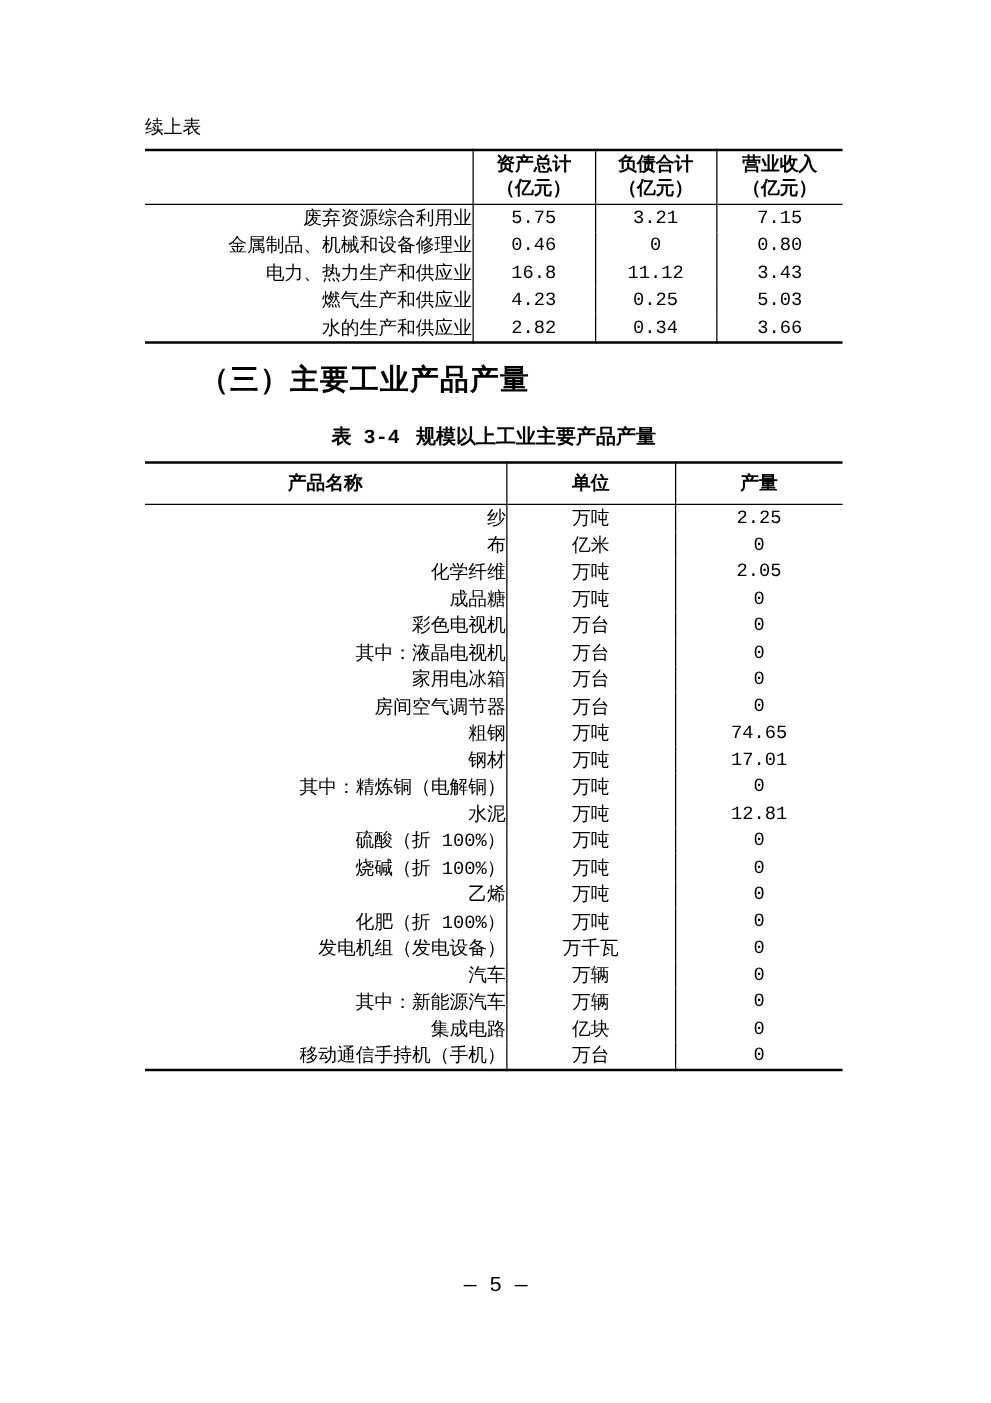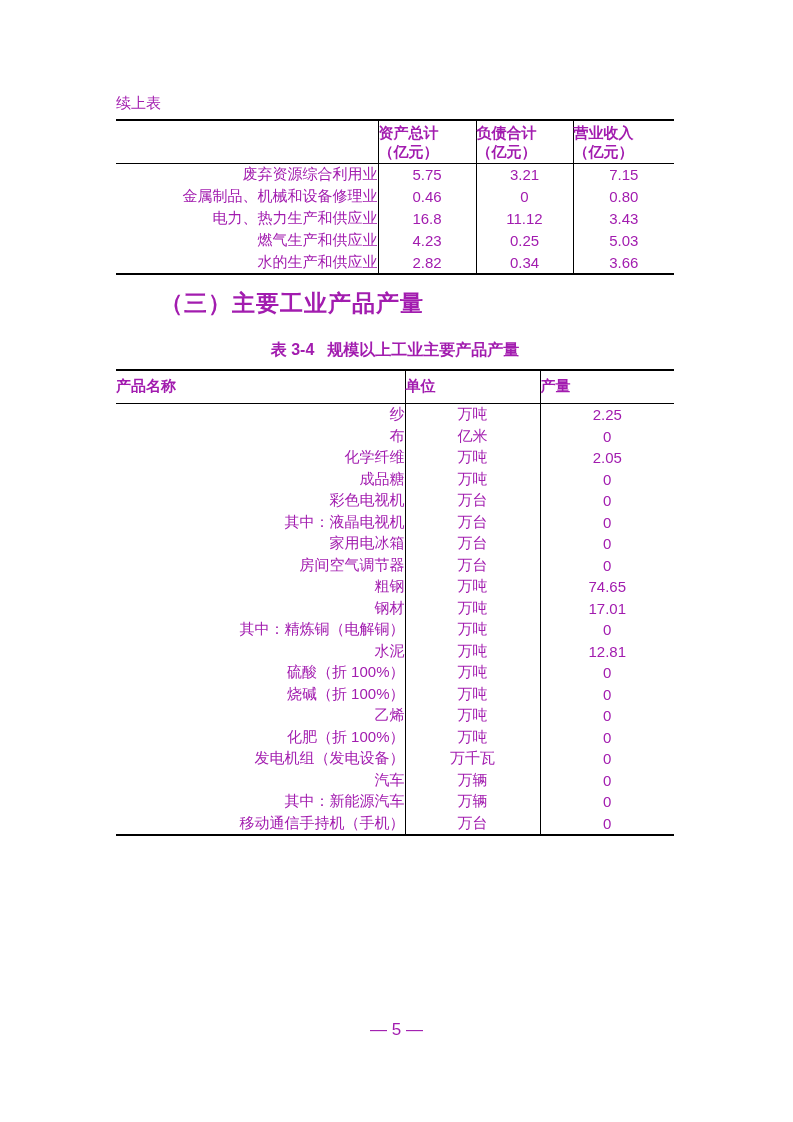--- a/index.html
+++ b/index.html
@@ -5,22 +5,22 @@
   html, body {
     margin: 0;
     padding: 0;
     background: #ffffff;
   }
   .page {
     position: relative;
     width: 793px;
     height: 1122px;
     background: #ffffff;
-    color: #a21caf;
-    font-family: Liberation Sans, sans-serif;
+    color: #000000;
+    font-family: Liberation Mono, monospace;
     overflow: hidden;
     box-sizing: border-box;
     padding-top: 95px;
   }
   .content {
     margin-left: 116px;
     width: 558px;
   }
   .continued-label {
     font-size: 15px;
@@ -31,21 +31,21 @@
     border-collapse: collapse;
     table-layout: fixed;
     width: 558px;
     border-top: 2.5px solid #000;
     border-bottom: 2.5px solid #000;
   }
   thead th {
     border-bottom: 1px solid #000;
     font-weight: bold;
     font-size: 15px;
-    text-align: left;
+    text-align: center;
     vertical-align: middle;
     padding: 2px 0;
   }
   th + th, td + td { border-left: 1px solid #000; }
   tbody td {
     font-size: 15px;
     vertical-align: middle;
     padding: 0;
   }
   .t1 thead th { line-height: 19px; }
@@ -265,20 +265,25 @@
             <td class="name-cell">汽车</td>
             <td class="num-cell">万辆</td>
             <td class="num-cell">0</td>
           </tr>
           <tr>
             <td class="name-cell indent">其中：新能源汽车</td>
             <td class="num-cell">万辆</td>
             <td class="num-cell">0</td>
           </tr>
           <tr>
+            <td class="name-cell">集成电路</td>
+            <td class="num-cell">亿块</td>
+            <td class="num-cell">0</td>
+          </tr>
+          <tr>
             <td class="name-cell">移动通信手持机（手机）</td>
             <td class="num-cell">万台</td>
             <td class="num-cell">0</td>
           </tr>
         </tbody>
     </table>
 
   </div>
 
   <div class="page-number">— 5 —</div>

